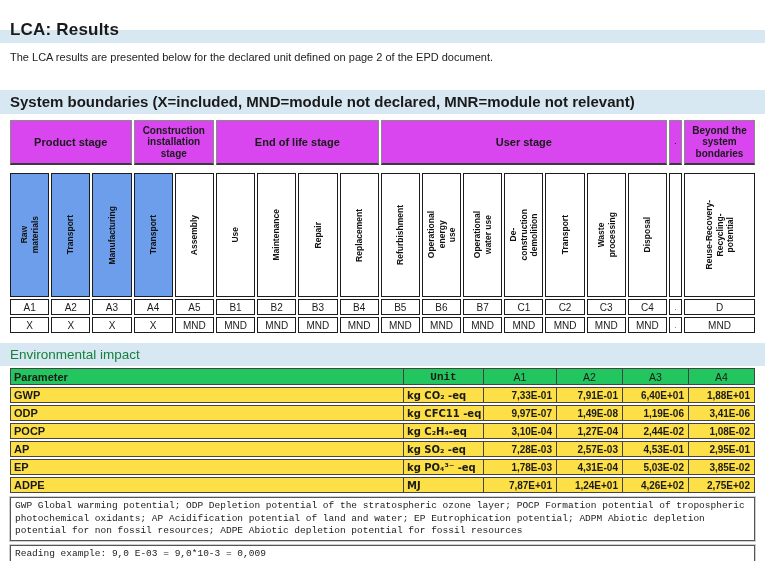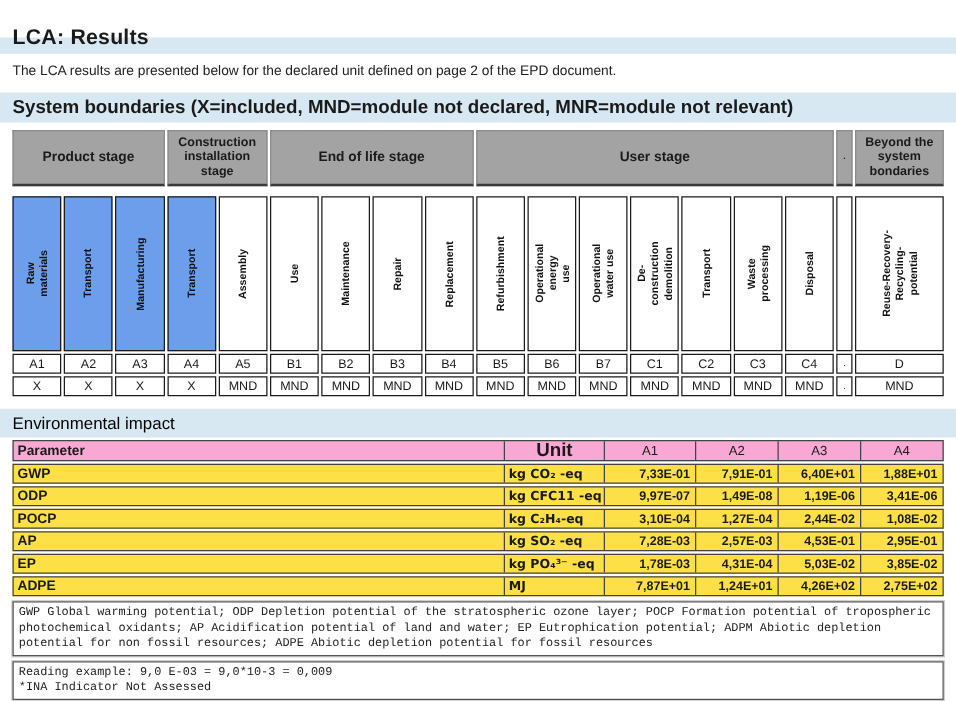--- a/index.html
+++ b/index.html
@@ -6,56 +6,56 @@
   html, body { width: 765px; height: 561px; background: #ffffff; overflow: hidden;
     font-family: "Liberation Sans", "DejaVu Sans", sans-serif; color: #1a1a1a; }
   .page { width: 765px; height: 561px; position: relative; }
 
   
   .title-wrap { position: relative; height: 24px; margin-top: 20px; }
   .title-band { position: absolute; left: 0; right: 0; top: 10px; height: 13px; background: #d8e8f3; }
   .page-title { position: relative; font-size: 17px; font-weight: bold; padding-left: 10px; letter-spacing: 0.2px; }
   .intro { font-size: 11px; margin: 7px 10px 0 10px; color: #222; }
   .band-heading { display: block; background: #d8e8f3; font-size: 15px; font-weight: bold;
-    padding: 3px 10px 4px 10px; margin-top: 11px; }
-  .impact-heading { font-size: 13.5px; font-weight: normal; margin-top: 10px; padding: 4px 10px; color: #000000; }
+    padding: 3px 10px 4px 10px; margin-top: 27px; }
+  .impact-heading { font-size: 13.5px; font-weight: normal; margin-top: 10px; padding: 4px 10px; color: #15803d; }
 
   
   .btable { display: grid; margin: 6px 10px 0 10px;
     grid-template-columns: repeat(16, 1fr) 13px 71px;
     grid-template-rows: 45px 4px 124px 16px 16px;
     gap: 2px; }
-  .stage { grid-row: 1; background: #a3a3a3; border: 1px solid #8a8a8a; border-bottom: 2px solid #3a3a3a;
+  .stage { grid-row: 1; background: #d946ef; border: 1px solid #8a8a8a; border-bottom: 2px solid #3a3a3a;
     display: flex; align-items: center; justify-content: center; text-align: center;
     font-weight: bold; font-size: 11px; line-height: 1.15; white-space: pre-line; }
   .stage.small { font-size: 10px; }
   .sp3 { grid-column: span 3; } .sp2 { grid-column: span 2; }
   .sp7 { grid-column: span 7; } .sp4 { grid-column: span 4; }
   .vcell { grid-row: 3; background: #ffffff; border: 1px solid #1c1c1c;
     display: flex; align-items: center; justify-content: center; overflow: hidden; }
   .vcell.blue { background: #6d9eeb; }
   .vtext { writing-mode: vertical-rl; transform: rotate(180deg); white-space: pre-line;
     font-weight: bold; font-size: 8.5px; line-height: 1.25; text-align: center; color: #111; }
   .ccell { background: #ffffff; border: 1px solid #1c1c1c; display: flex; align-items: center;
     justify-content: center; font-size: 10px; }
   .crow { grid-row: 4; } .xrow { grid-row: 5; }
   .dotc { font-size: 7px; }
 
   
   .itable { margin: 2px 10px 0 10px; }
   .irow { display: grid; grid-template-columns: 1fr 80px 73px 66px 66px 66px;
     border: 1px solid #444; margin-bottom: 2px; height: 16px; background: #fde047; font-weight: bold; }
-  .irow.head { background: #f9a8d4; height: 17px; font-weight: bold; }
+  .irow.head { background: #22c55e; height: 17px; font-weight: bold; }
   .ic { border-left: 1px solid #444; height: 100%; display: flex; align-items: center;
     font-size: 10.5px; overflow: hidden; }
   .ic:first-child { border-left: none; }
   .ic.p { padding-left: 3px; font-size: 11px; }
   .ic.u { padding-left: 3px; font-family: "DejaVu Sans", "Liberation Sans", sans-serif; font-size: 10px; }
   .ic.v { justify-content: flex-end; padding-right: 4px; font-size: 10px; }
-  .irow.head .ic.u { justify-content: center; padding-left: 0; font-family: Liberation Sans, sans-serif; font-size: 15px; }
+  .irow.head .ic.u { justify-content: center; padding-left: 0; font-family: Liberation Mono, monospace; font-size: 11px; }
   .irow.head .ic.v { justify-content: center; padding-right: 0; font-weight: normal; font-size: 10.5px; }
 
   
   .note { margin: 4px 10px 0 10px; border: 1px solid #555; box-shadow: 0 0 0 1px #cfcfcf;
     padding: 2px 4px; font-size: 9.5px; line-height: 1.32; color: #222; font-family: Liberation Mono, monospace; }
 </style>
 </head>
 <body>
 
 <div class="page">

